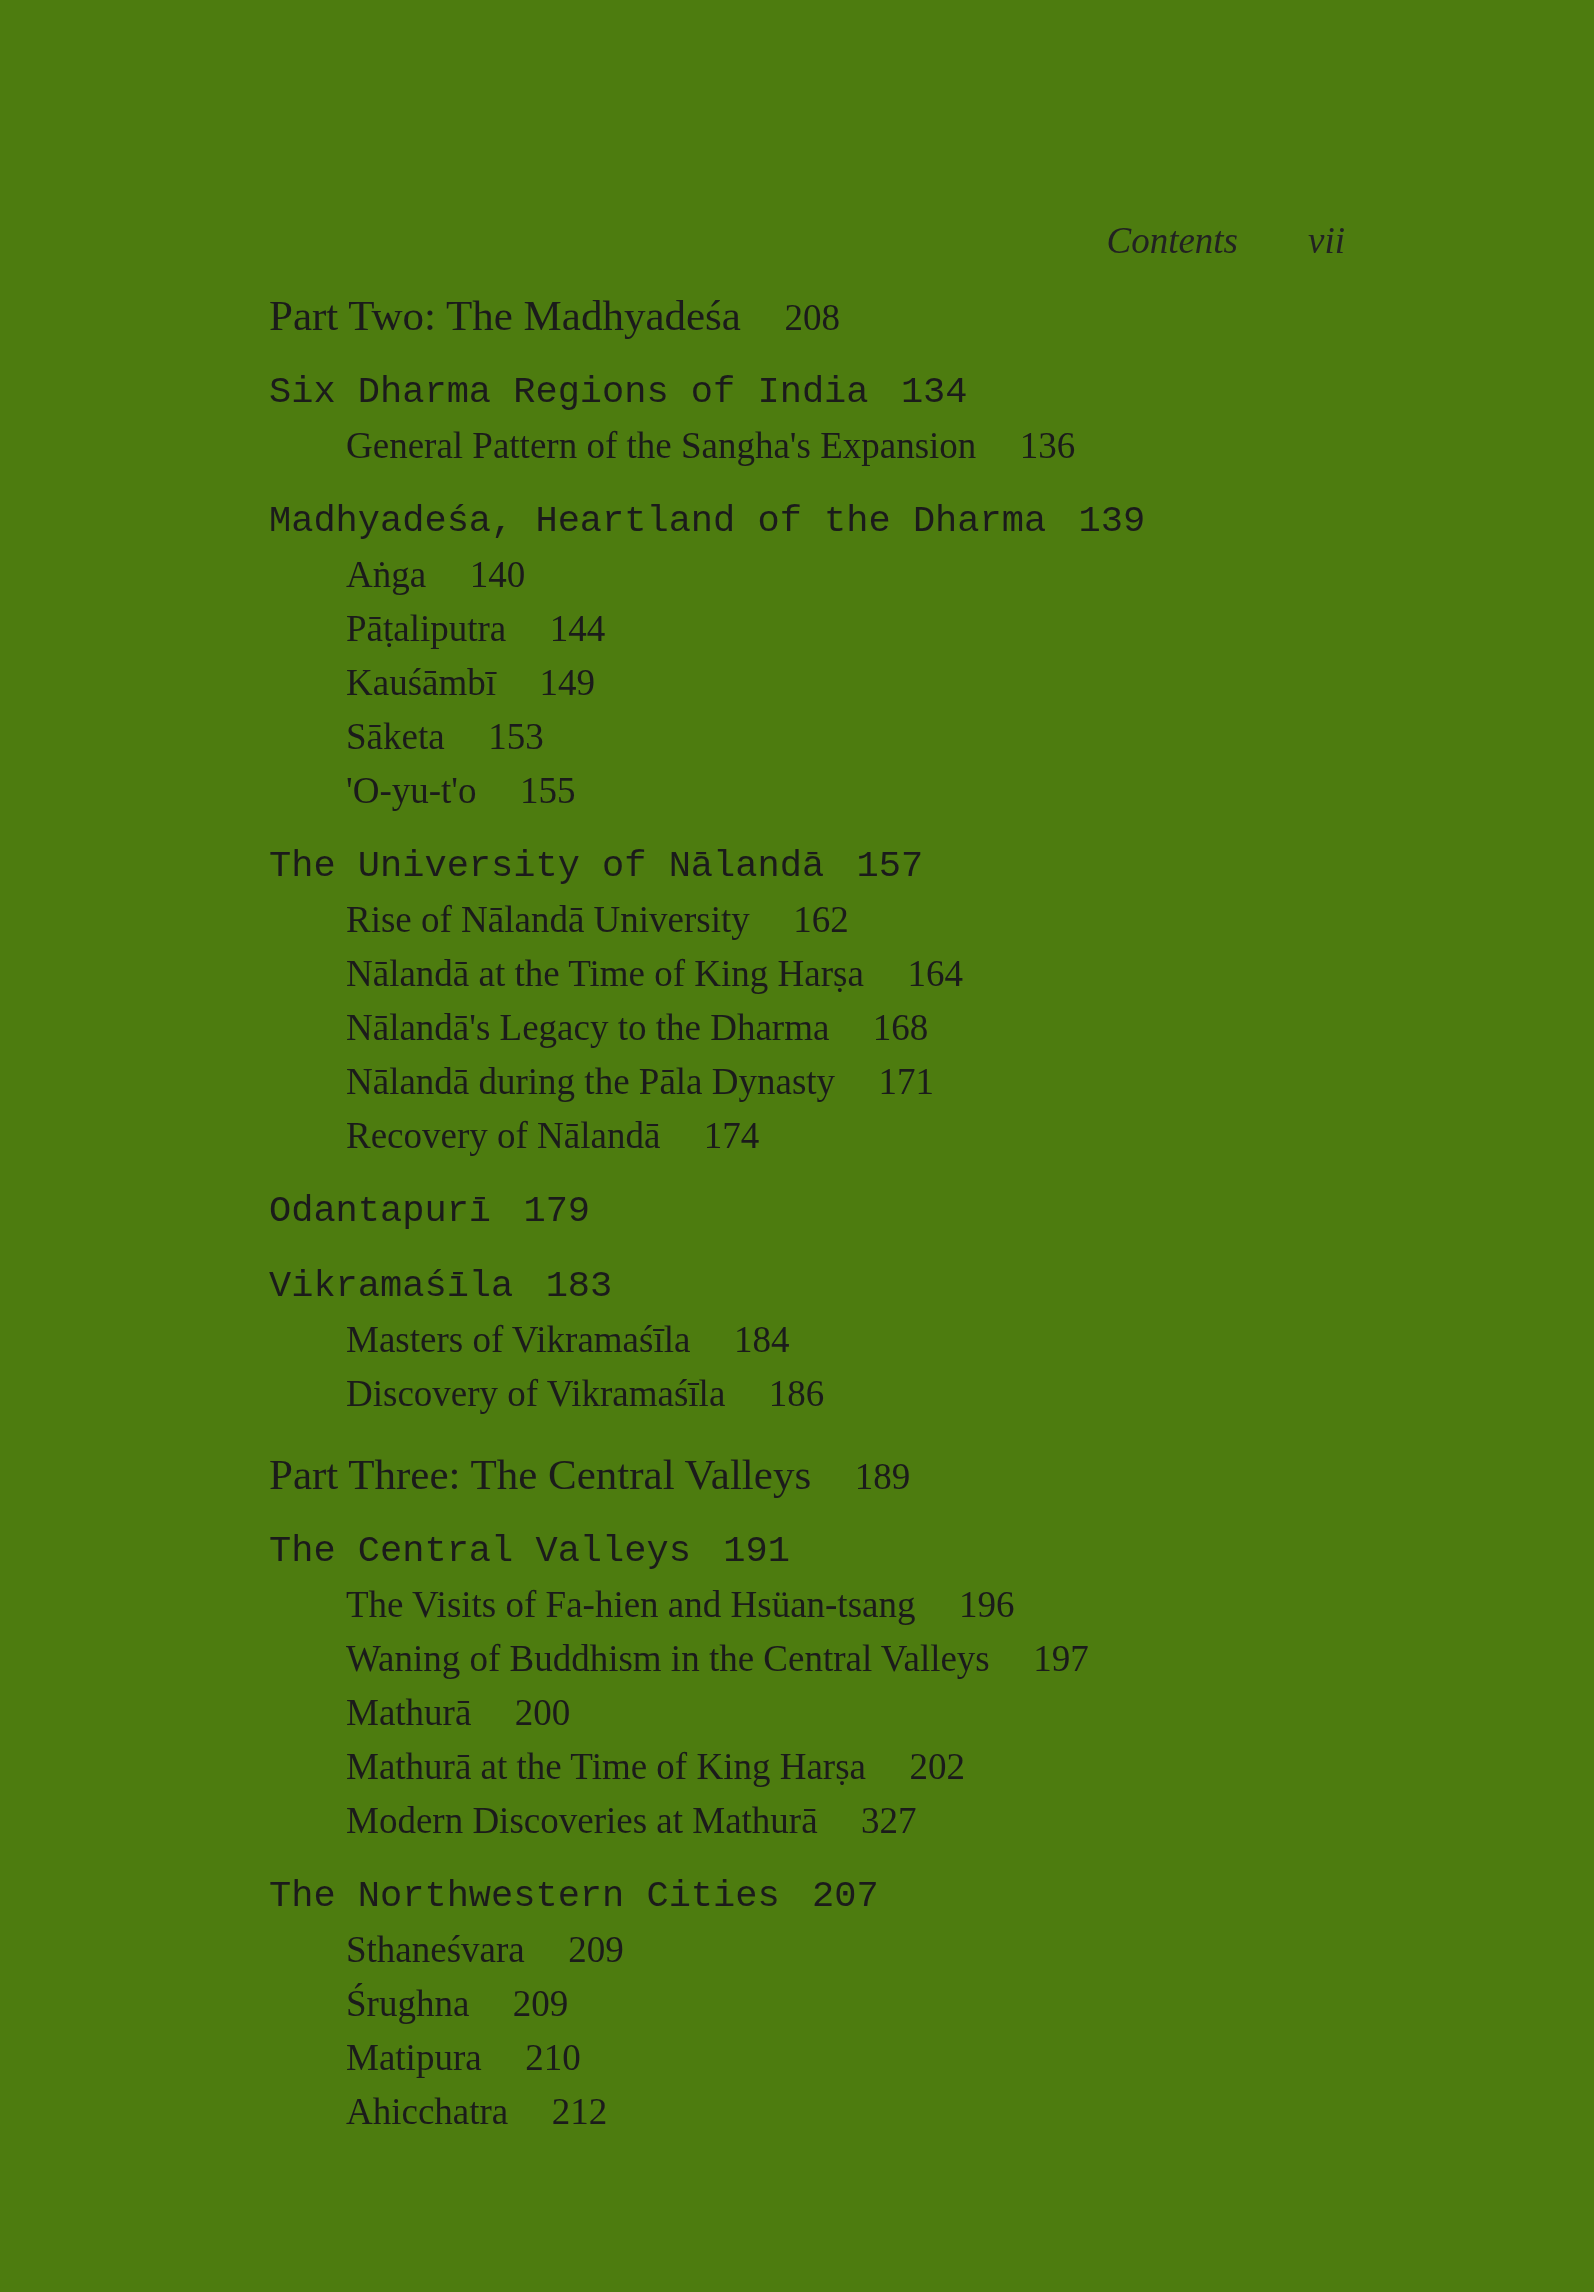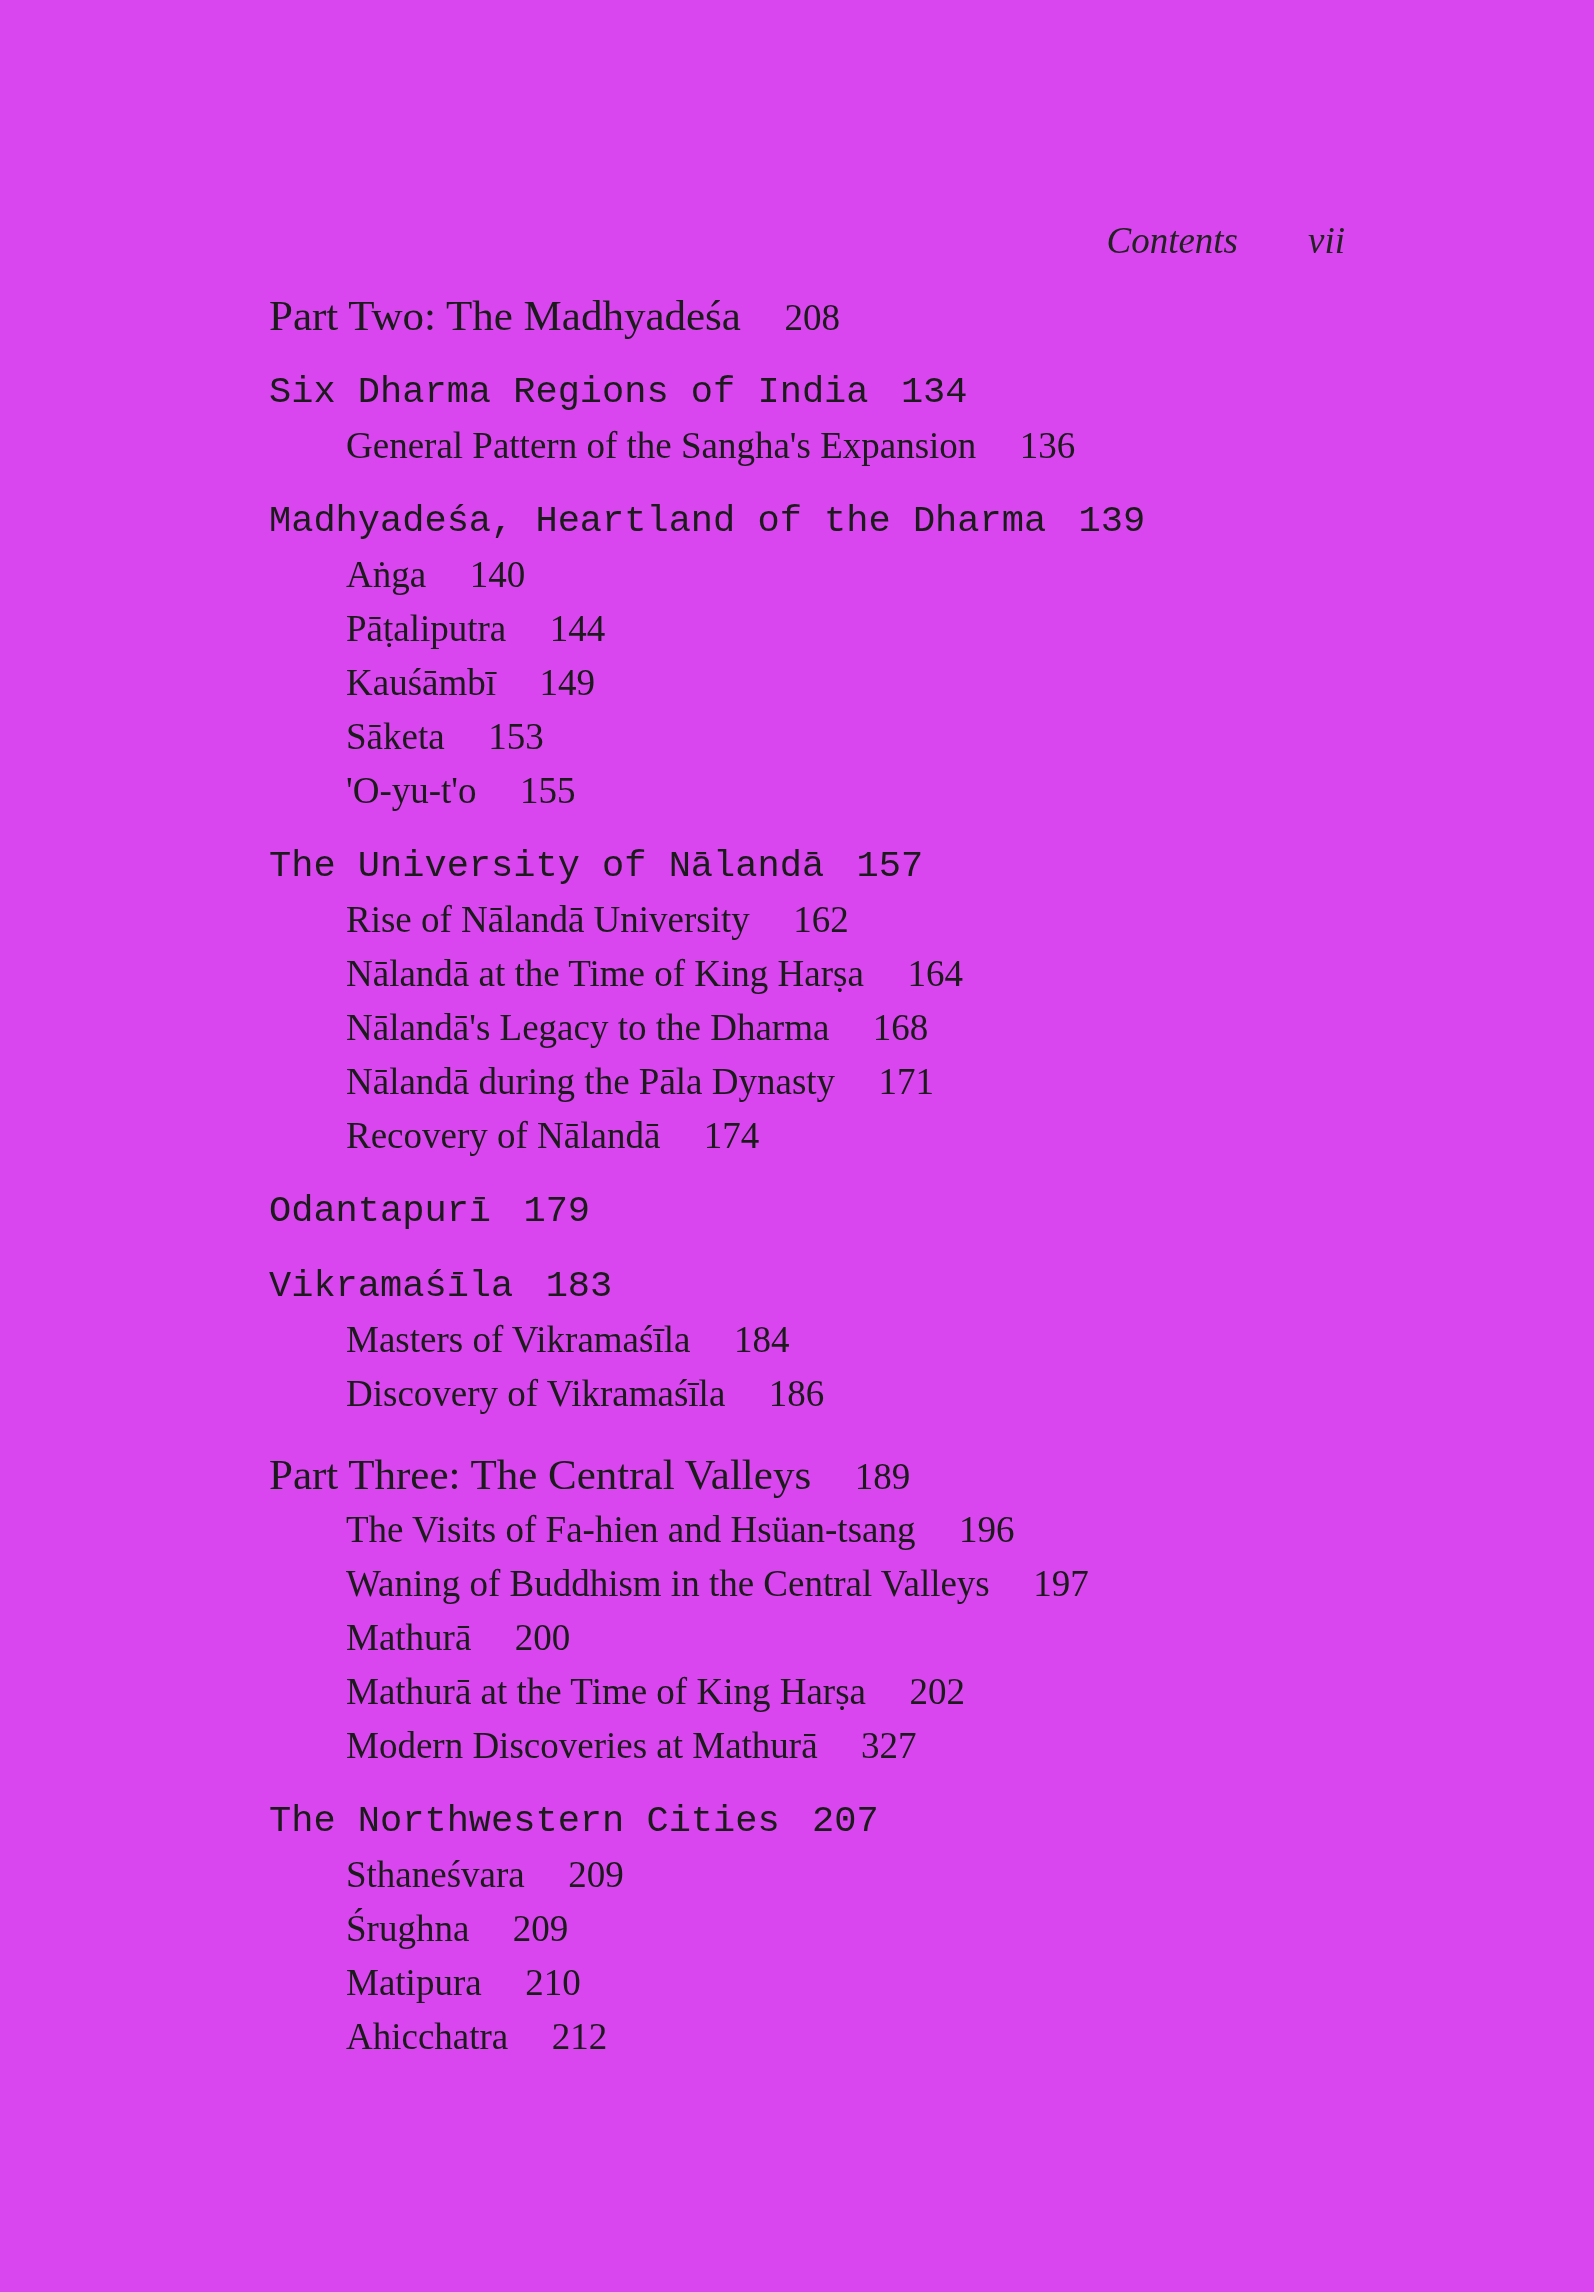--- a/index.html
+++ b/index.html
@@ -4,21 +4,21 @@
 <style>
   html, body {
     margin: 0;
     padding: 0;
     background: #ffffff;
   }
   .page {
     position: relative;
     width: 1594px;
     height: 2293px;
-    background: #d946ef;
+    background: #4d7c0f;
     color: #1b1b1b;
     font-family: "Liberation Serif", "DejaVu Serif", serif;
     overflow: hidden;
   }
   .content {
     position: absolute;
     left: 269px;
     top: 219px;
     width: 1076px; 
   }
@@ -173,20 +173,24 @@
   <div class="toc-row level-h2">
     <span class="toc-label">Discovery of Vikramaśīla</span>
     <span class="toc-page">186</span>
   </div>
 
   <div class="toc-row level-part">
     <span class="toc-label">Part Three: The Central Valleys</span>
     <span class="toc-page">189</span>
   </div>
 
+  <div class="toc-row level-h1">
+    <span class="toc-label">The Central Valleys</span>
+    <span class="toc-page">191</span>
+  </div>
 
   <div class="toc-row level-h2">
     <span class="toc-label">The Visits of Fa-hien and Hsüan-tsang</span>
     <span class="toc-page">196</span>
   </div>
 
   <div class="toc-row level-h2">
     <span class="toc-label">Waning of Buddhism in the Central Valleys</span>
     <span class="toc-page">197</span>
   </div>

